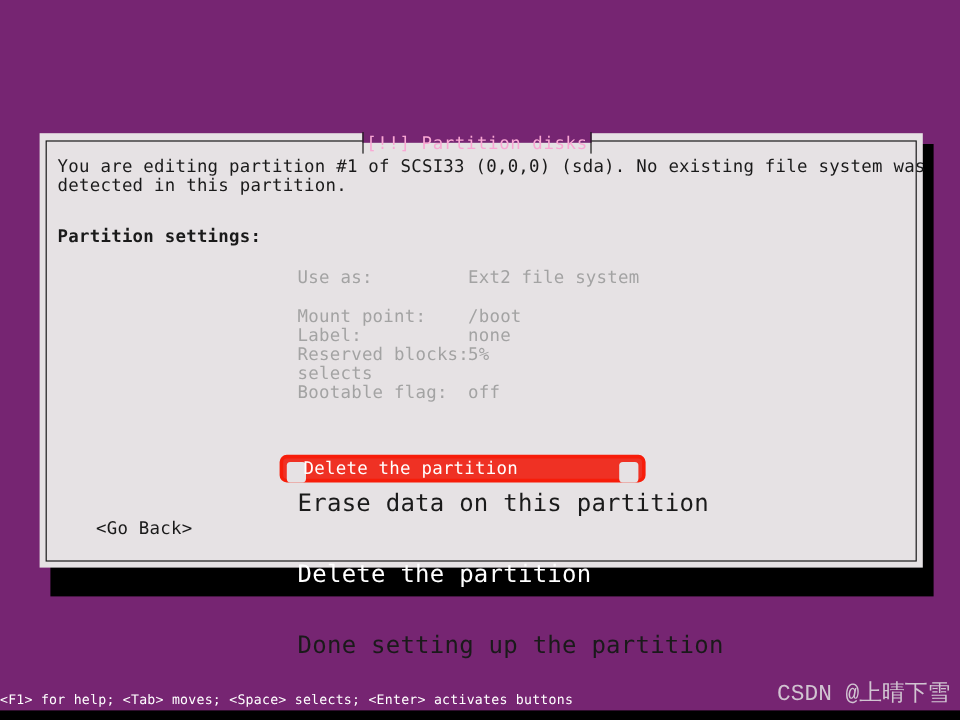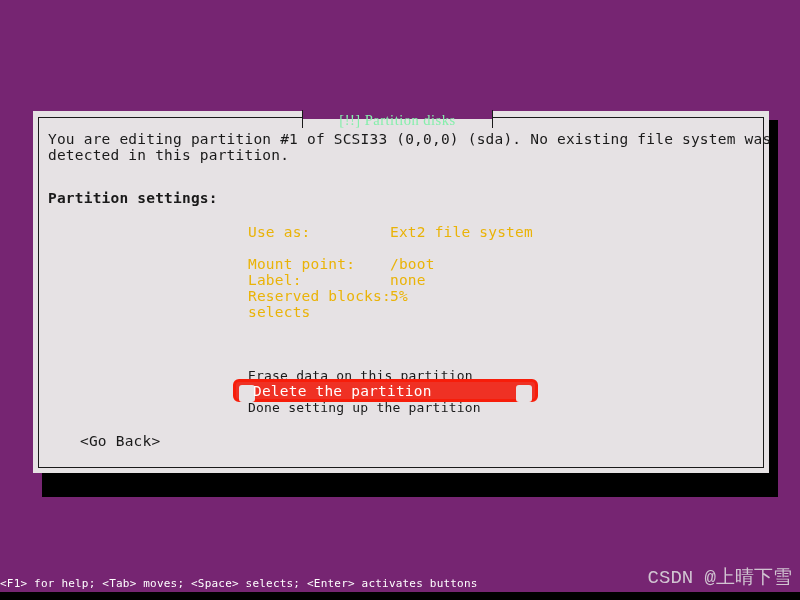--- a/index.html
+++ b/index.html
@@ -80,26 +80,25 @@
     width: 1px;
     height: 18px;
     background: #1a1a1a;
   }
   .dialog-title {
     position: absolute;
     left: 302px;
     top: 111px;
     width: 191px;
     text-align: center;
-    color: #86efac;
+    color: #f9a8d4;
     font-size: 14.5px;
     line-height: 18px;
     letter-spacing: 0.5px;
     white-space: nowrap;
-    font-family: Liberation Serif, serif;
   }
 
   
   .dlg-text {
     position: absolute;
     color: #1a1a1a;
     font-size: 14.5px;
     line-height: 16px;
     white-space: pre;
     letter-spacing: 0.2px;
@@ -118,41 +117,42 @@
   .settings-block {
     position: absolute;
     left: 248px;
     top: 224px;
   }
   .srow {
     display: flex;
     height: 16px;
     font-size: 14.5px;
     line-height: 16px;
-    color: #eab308;
+    color: #a3a3a3;
     white-space: pre;
     letter-spacing: 0.2px;
   }
   .srow.spacer { height: 16px; }
   .skey { width: 142px; flex: 0 0 142px; }
   .sval { flex: 1 1 auto; }
 
   
   .actions {
     position: absolute;
     left: 248px;
     top: 368px;
   }
   .action-row {
     height: 16px;
-    font-size: 13px;
+    font-size: 20px;
     line-height: 16px;
     color: #1a1a1a;
     white-space: pre;
     letter-spacing: 0.2px;
+    margin-top: 43px;
   }
   .action-row.selected {
     color: #ffffff;
   }
 
   
   .annot-box {
     position: absolute;
     left: 233px;
     top: 379px;
@@ -259,20 +259,24 @@
       <span class="skey">Label:</span>
       <span class="sval">none</span>
     </div>
     <div class="srow">
       <span class="skey">Reserved blocks:</span>
       <span class="sval">5%</span>
     </div>
     <div class="srow">
       <span class="sval">selects</span>
     </div>
+    <div class="srow">
+      <span class="skey">Bootable flag:</span>
+      <span class="sval">off</span>
+    </div>
   </div>
 
   <div class="actions">
     <div class="action-row">Erase data on this partition</div>
     <div class="action-row selected">Delete the partition</div>
     <div class="action-row">Done setting up the partition</div>
   </div>
 
   <div class="annot-box">
     <div class="annot-cap left"></div>

